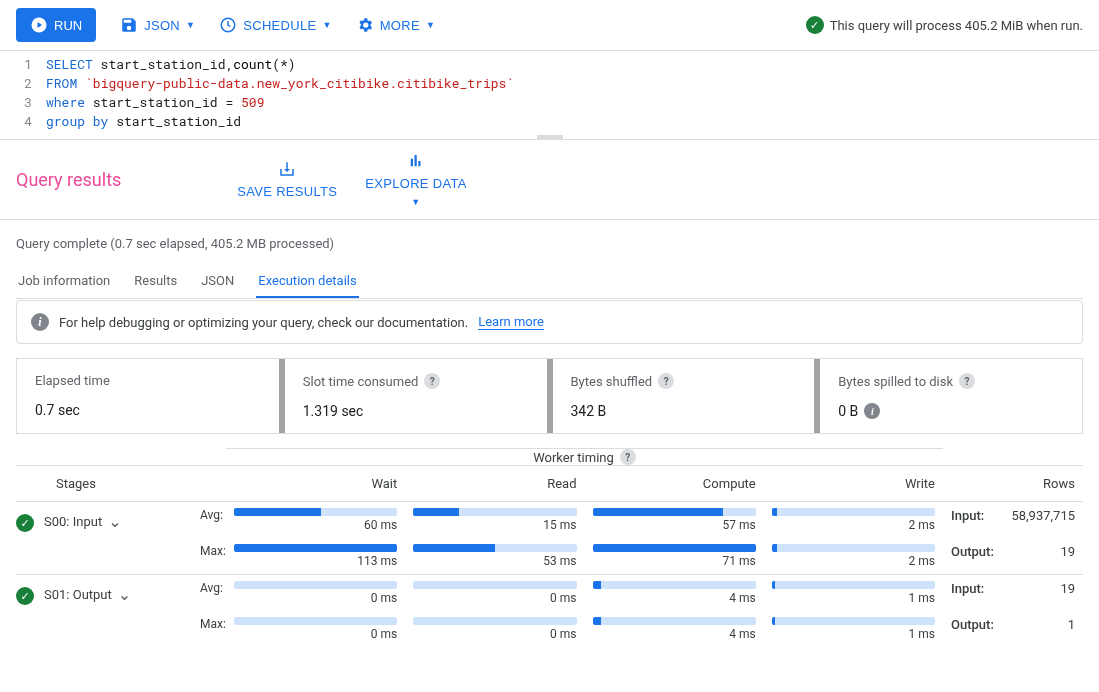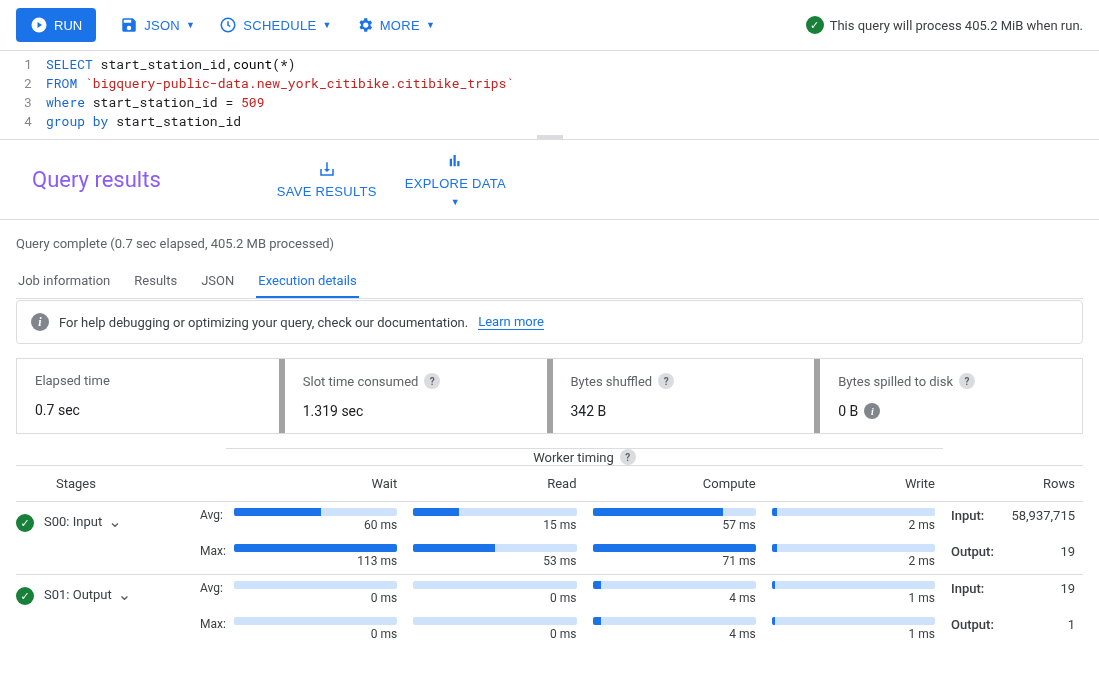--- a/index.html
+++ b/index.html
@@ -19,21 +19,21 @@
   .lineno { width: 30px; text-align: right; padding-right: 14px; color: #80868b; user-select:none; }
   .kw { color: #1967d2; }
   .str { color: #c5221f; }
   .num { color: #c5221f; }
   .fn { color: #000000; }
   .id { color: #202124; }
   .editor-handle {position:absolute;bottom:0;left:50%;width:26px;height:4px;border-top:2px solid #dadce0;border-bottom:2px solid #dadce0;transform:translateX(-50%);}
   
   
   .results-header { display: flex; align-items: center; gap: 28px; padding: 12px 16px; border-bottom: 1px solid #dadce0; }
-  .results-title { font-size: 22px; font-weight: 400; color: #8b5cf6; margin-left: 16px; }
+  .results-title { font-size: 18px; font-weight: 400; color: #ec4899; }
   .link-btn { background: none; border: none; color: #1a73e8; font-weight: 500; font-size: 13px; display: inline-flex; align-items: center; gap: 6px; cursor: pointer; letter-spacing: 0.3px; flex-direction: column; }
   
   
   .body { padding: 16px; }
   .complete-text { color: #5f6368; font-size: 13px; margin-bottom: 14px; }
   
   
   .tabs { display: flex; gap: 20px; border-bottom: 1px solid #dadce0; margin-bottom: 1px; }
   .tab { padding: 8px 2px; color: #5f6368; font-size: 13px; cursor: pointer; border-bottom: 2px solid transparent; }
   .tab.active { color: #1a73e8; border-bottom-color: #1a73e8; }

